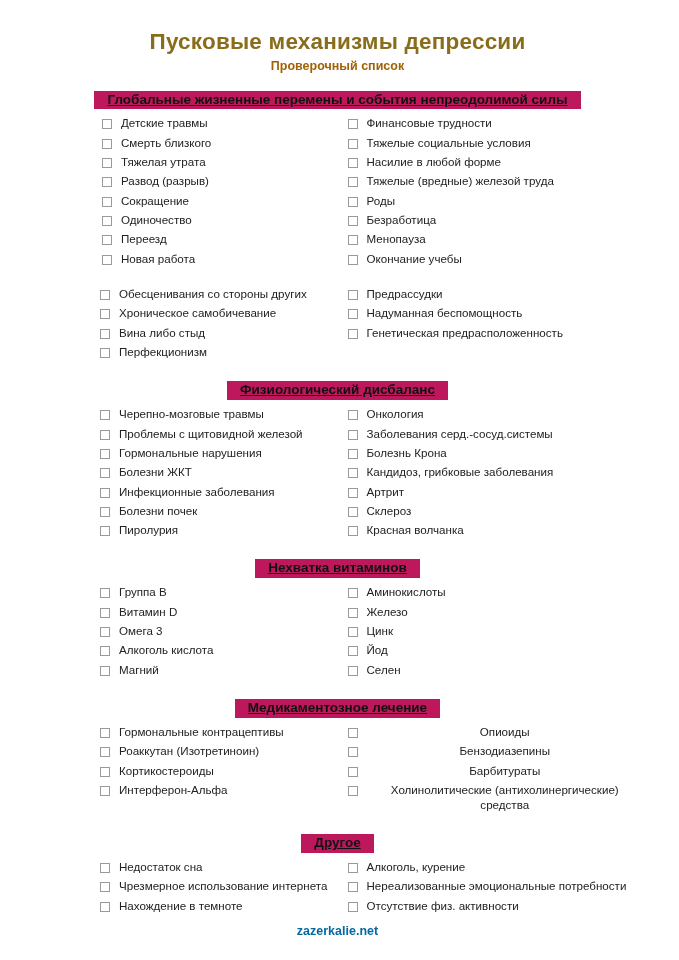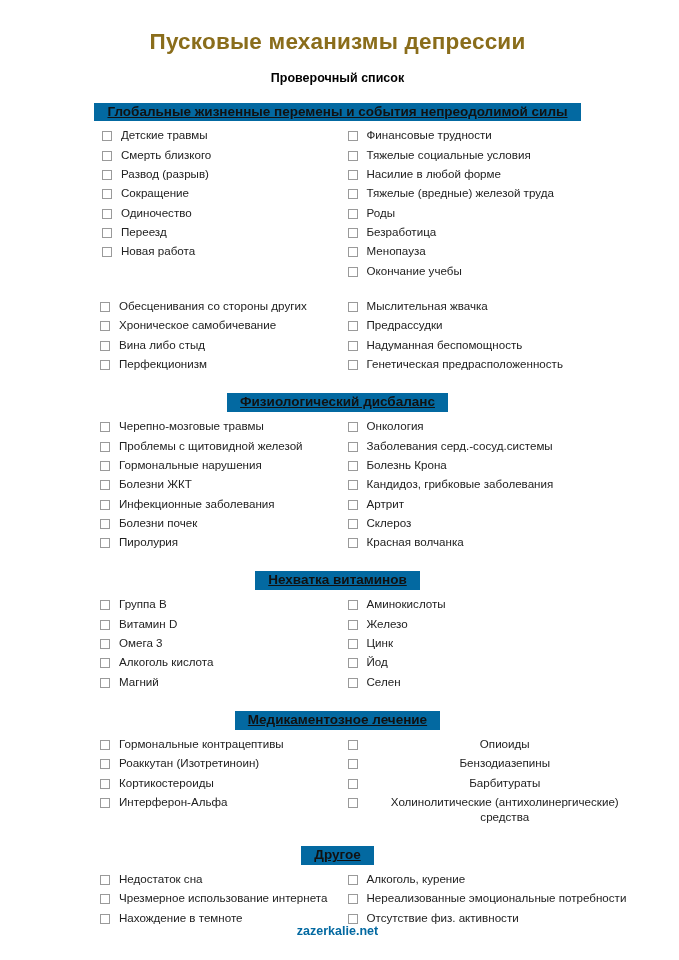--- a/index.html
+++ b/index.html
@@ -29,34 +29,34 @@
     font-weight: bold;
     color: #8a6d1b;
     letter-spacing: 0.2px;
     margin: 4px 0 0 0;
     line-height: 1.1;
   }
   .doc-subtitle {
     text-align: center;
     font-size: 12.5px;
     font-weight: bold;
-    color: #000000;
-    margin: 17px 0 0 0;
+    color: #a16207;
+    margin: 5px 0 0 0;
     line-height: 1.1;
   }
   .section {
     margin-top: 16px;
   }
   .section-header {
     text-align: center;
     margin-bottom: 7px;
   }
   .section-header span {
     display: inline-block;
-    background: #0369a1;
+    background: #be185d;
     color: #111;
     font-size: 13.5px;
     font-weight: bold;
     text-decoration: underline;
     padding: 1px 13px;
     line-height: 1.25;
   }
   .cols {
     display: flex;
     width: 100%;
@@ -127,20 +127,24 @@
             <div class="item">
               <span class="checkbox"></span>
               <span class="item-label">Детские травмы</span>
             </div>
             <div class="item">
               <span class="checkbox"></span>
               <span class="item-label">Смерть близкого</span>
             </div>
             <div class="item">
               <span class="checkbox"></span>
+              <span class="item-label">Тяжелая утрата</span>
+            </div>
+            <div class="item">
+              <span class="checkbox"></span>
               <span class="item-label">Развод (разрыв)</span>
             </div>
             <div class="item">
               <span class="checkbox"></span>
               <span class="item-label">Сокращение</span>
             </div>
             <div class="item">
               <span class="checkbox"></span>
               <span class="item-label">Одиночество</span>
             </div>
@@ -203,24 +207,20 @@
             <div class="item">
               <span class="checkbox"></span>
               <span class="item-label">Вина либо стыд</span>
             </div>
             <div class="item">
               <span class="checkbox"></span>
               <span class="item-label">Перфекционизм</span>
             </div>
           </div>
           <div class="col right">
-            <div class="item">
-              <span class="checkbox"></span>
-              <span class="item-label">Мыслительная жвачка</span>
-            </div>
             <div class="item">
               <span class="checkbox"></span>
               <span class="item-label">Предрассудки</span>
             </div>
             <div class="item">
               <span class="checkbox"></span>
               <span class="item-label">Надуманная беспомощность</span>
             </div>
             <div class="item">
               <span class="checkbox"></span>

